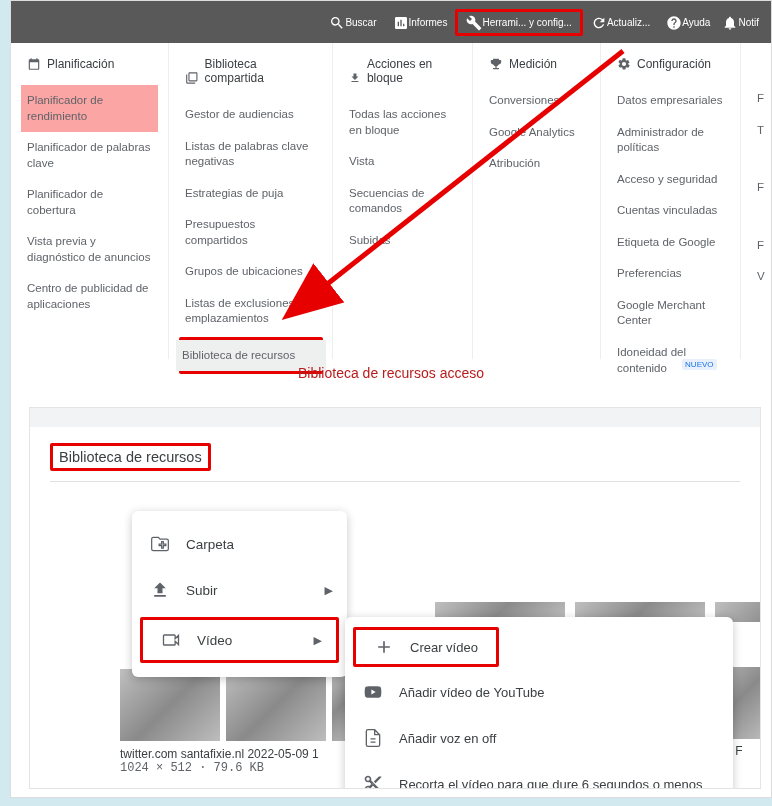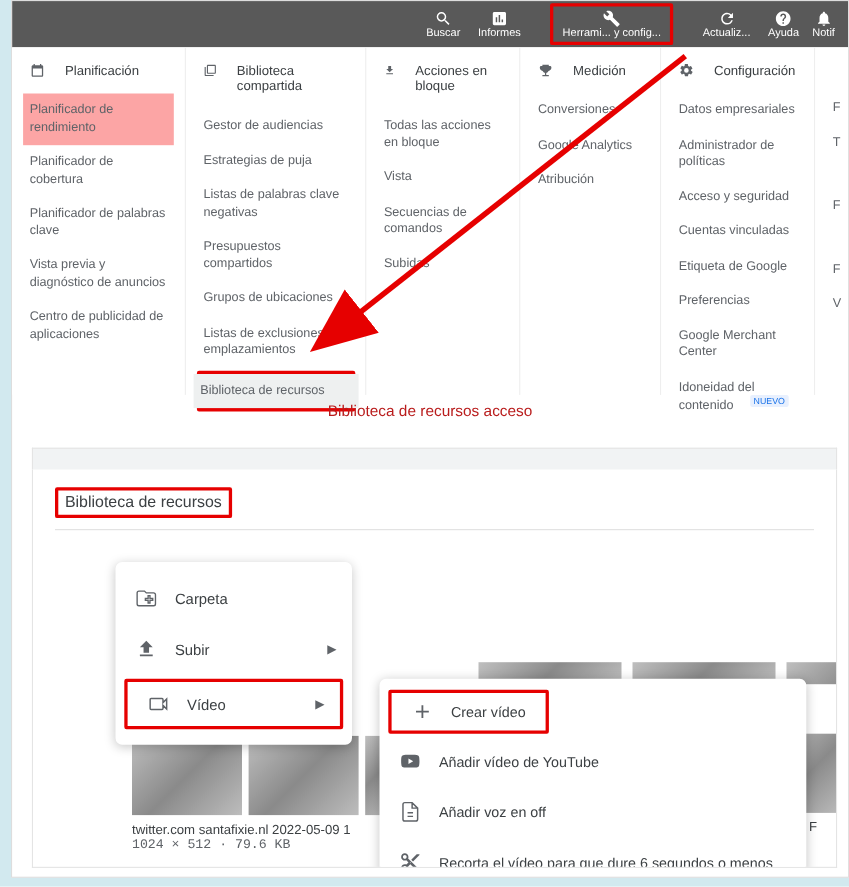--- a/index.html
+++ b/index.html
@@ -25,21 +25,20 @@
     background: #595959;
     height: 42px;
     display: flex;
     justify-content: flex-end;
     align-items: center;
     padding-right: 4px;
     gap: 0;
   }
   .topitem {
     display: flex;
-    flex-direction: column;
     align-items: center;
     color: #fff;
     font-size: 10px;
     padding: 3px 8px 2px 8px;
     line-height: 1.1;
   }
   .topitem svg, .topitem .ico { width: 16px; height: 16px; }
   .red-box { border: 3px solid #e60000; border-radius: 2px; }
   
   .menu {
@@ -49,22 +48,22 @@
   }
   .col {
     padding: 14px 16px 10px 16px;
     border-right: 1px solid #eee;
     font-size: 11.5px;
     color: #5f6368;
   }
   .col.last { border-right: none; padding-right: 0; width: 30px; overflow: hidden;}
   .col-head {
     display: flex;
-    align-items: flex-start;
-    gap: 18px;
+    align-items: flex-end;
+    gap: 6px;
     color: #3c4043;
     font-weight: 500;
     margin-bottom: 14px;
     font-size: 12px;
   }
   .col-head svg { width: 14px; height: 14px; fill: #5f6368; }
   .col .item {
     padding: 8px 6px;
     margin: 0 -6px;
     line-height: 1.35;
@@ -114,21 +113,21 @@
   }
   .lower-title {
     font-size: 14.5px;
     font-weight: 500;
     color: #3c4043;
     padding: 3px 6px;
   }
   .divider { height: 1px; background: #e0e0e0; margin: 10px 0 0 0; }
   .dropdown {
     position: absolute;
-    left: 75px; top: 84px;
+    left: 102px; top: 84px;
     width: 215px;
     background: #fff;
     border-radius: 6px;
     box-shadow: 0 2px 10px rgba(0,0,0,0.22);
     padding: 10px 0;
     z-index: 5;
     text-align: right;
   }
   .dd-item {
     display: flex;
@@ -207,21 +206,21 @@
           <path d="M15.5 14h-.79l-.28-.27A6.471 6.471 0 0016 9.5 6.5 6.5 0 109.5 16c1.61 0 3.09-.59 4.23-1.57l.27.28v.79l5 4.99L20.49 19l-4.99-5zm-6 0C7.01 14 5 11.99 5 9.5S7.01 5 9.5 5 14 7.01 14 9.5 11.99 14 9.5 14z"></path>
         </svg>
       <span>Buscar</span>
     </div>
     <div class="topitem">
       <svg viewBox="0 0 24 24" fill="#fff">
           <path d="M19 3H5c-1.1 0-2 .9-2 2v14c0 1.1.9 2 2 2h14c1.1 0 2-.9 2-2V5c0-1.1-.9-2-2-2zM9 17H7v-7h2v7zm4 0h-2V7h2v10zm4 0h-2v-4h2v4z"></path>
         </svg>
       <span>Informes</span>
     </div>
-    <div class="topitem red-box" style="margin:0 19px;">
+    <div class="topitem red-box" style="margin:0 0;">
       <svg viewBox="0 0 24 24" fill="#fff">
           <path d="M22.7 19l-9.1-9.1c.9-2.3.4-5-1.5-6.9-2-2-5-2.4-7.4-1.3L9 6 6 9 1.6 4.7C.4 7.1.9 10.1 2.9 12.1c1.9 1.9 4.6 2.4 6.9 1.5l9.1 9.1c.4.4 1 .4 1.4 0l2.3-2.3c.5-.4.5-1.1.1-1.4z"></path>
         </svg>
       <span style="white-space:pre-line;text-align:center;">Herrami... y config...</span>
     </div>
     <div class="topitem">
       <svg viewBox="0 0 24 24" fill="#fff">
           <path d="M17.65 6.35A7.958 7.958 0 0012 4c-4.42 0-7.99 3.58-7.99 8s3.57 8 7.99 8c3.73 0 6.84-2.55 7.73-6h-2.08A5.99 5.99 0 0112 18c-3.31 0-6-2.69-6-6s2.69-6 6-6c1.66 0 3.14.69 4.22 1.78L13 11h7V4l-2.35 2.35z"></path>
         </svg>
       <span>Actualiz...</span>
@@ -242,35 +241,35 @@
 
   <div class="menu">
     <div class="col col1">
       <div class="col-head">
         <svg viewBox="0 0 24 24">
             <path d="M19 4h-1V2h-2v2H8V2H6v2H5c-1.1 0-2 .9-2 2v14c0 1.1.9 2 2 2h14c1.1 0 2-.9 2-2V6c0-1.1-.9-2-2-2zm0 16H5V9h14v11z"></path>
           </svg>
         <span>Planificación</span>
       </div>
       <div class="item sel">Planificador de rendimiento</div>
+      <div class="item">Planificador de palabras clave</div>
       <div class="item">Planificador de cobertura</div>
-      <div class="item">Planificador de palabras clave</div>
       <div class="item">Vista previa y diagnóstico de anuncios</div>
       <div class="item">Centro de publicidad de aplicaciones</div>
     </div>
     <div class="col col2">
       <div class="col-head">
         <svg viewBox="0 0 24 24">
             <path d="M4 6H2v14c0 1.1.9 2 2 2h14v-2H4V6zm16-4H8c-1.1 0-2 .9-2 2v12c0 1.1.9 2 2 2h12c1.1 0 2-.9 2-2V4c0-1.1-.9-2-2-2zm0 14H8V4h12v12z"></path>
           </svg>
         <span>Biblioteca compartida</span>
       </div>
       <div class="item">Gestor de audiencias</div>
+      <div class="item">Listas de palabras clave negativas</div>
       <div class="item">Estrategias de puja</div>
-      <div class="item">Listas de palabras clave negativas</div>
       <div class="item">Presupuestos compartidos</div>
       <div class="item">Grupos de ubicaciones</div>
       <div class="item">Listas de exclusiones de emplazamientos</div>
       <span class="red-box" style="display:inline-block;padding:0;margin-top:2px;margin-left:-6px;">
         <div class="item hi">Biblioteca de recursos</div>
       </span>
     </div>
     <div class="col col3">
       <div class="col-head">
         <svg viewBox="0 0 24 24">

